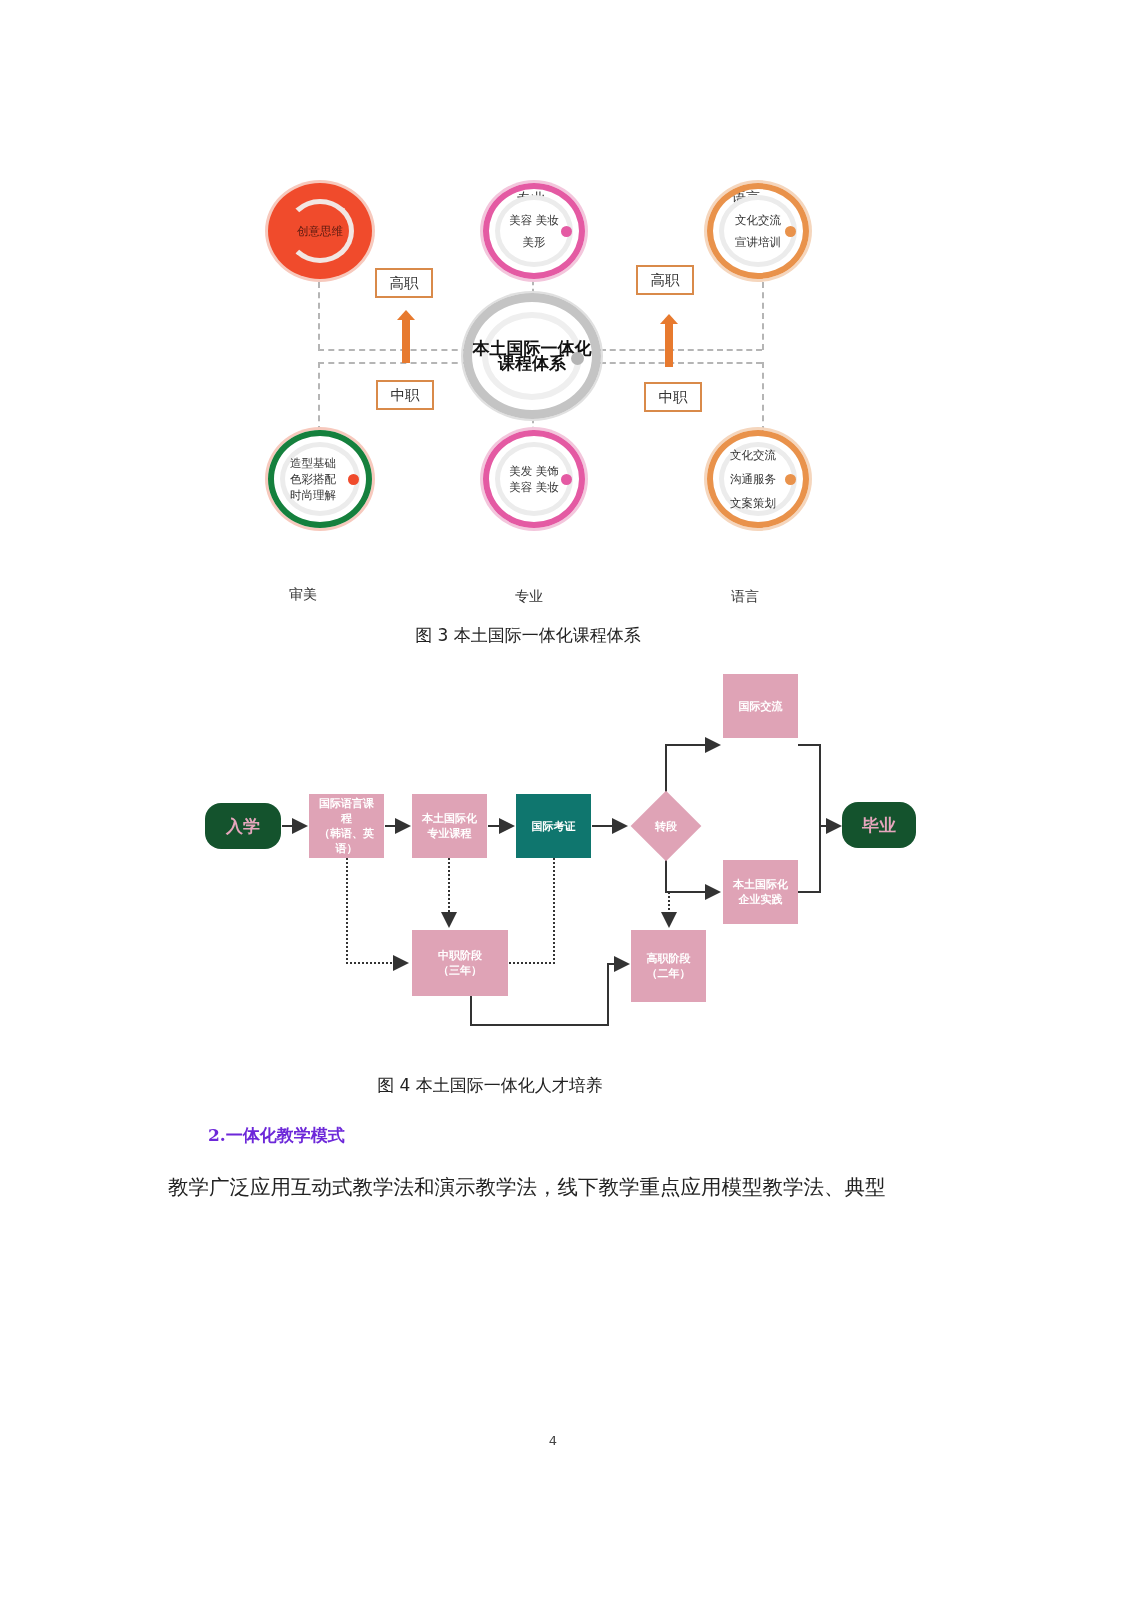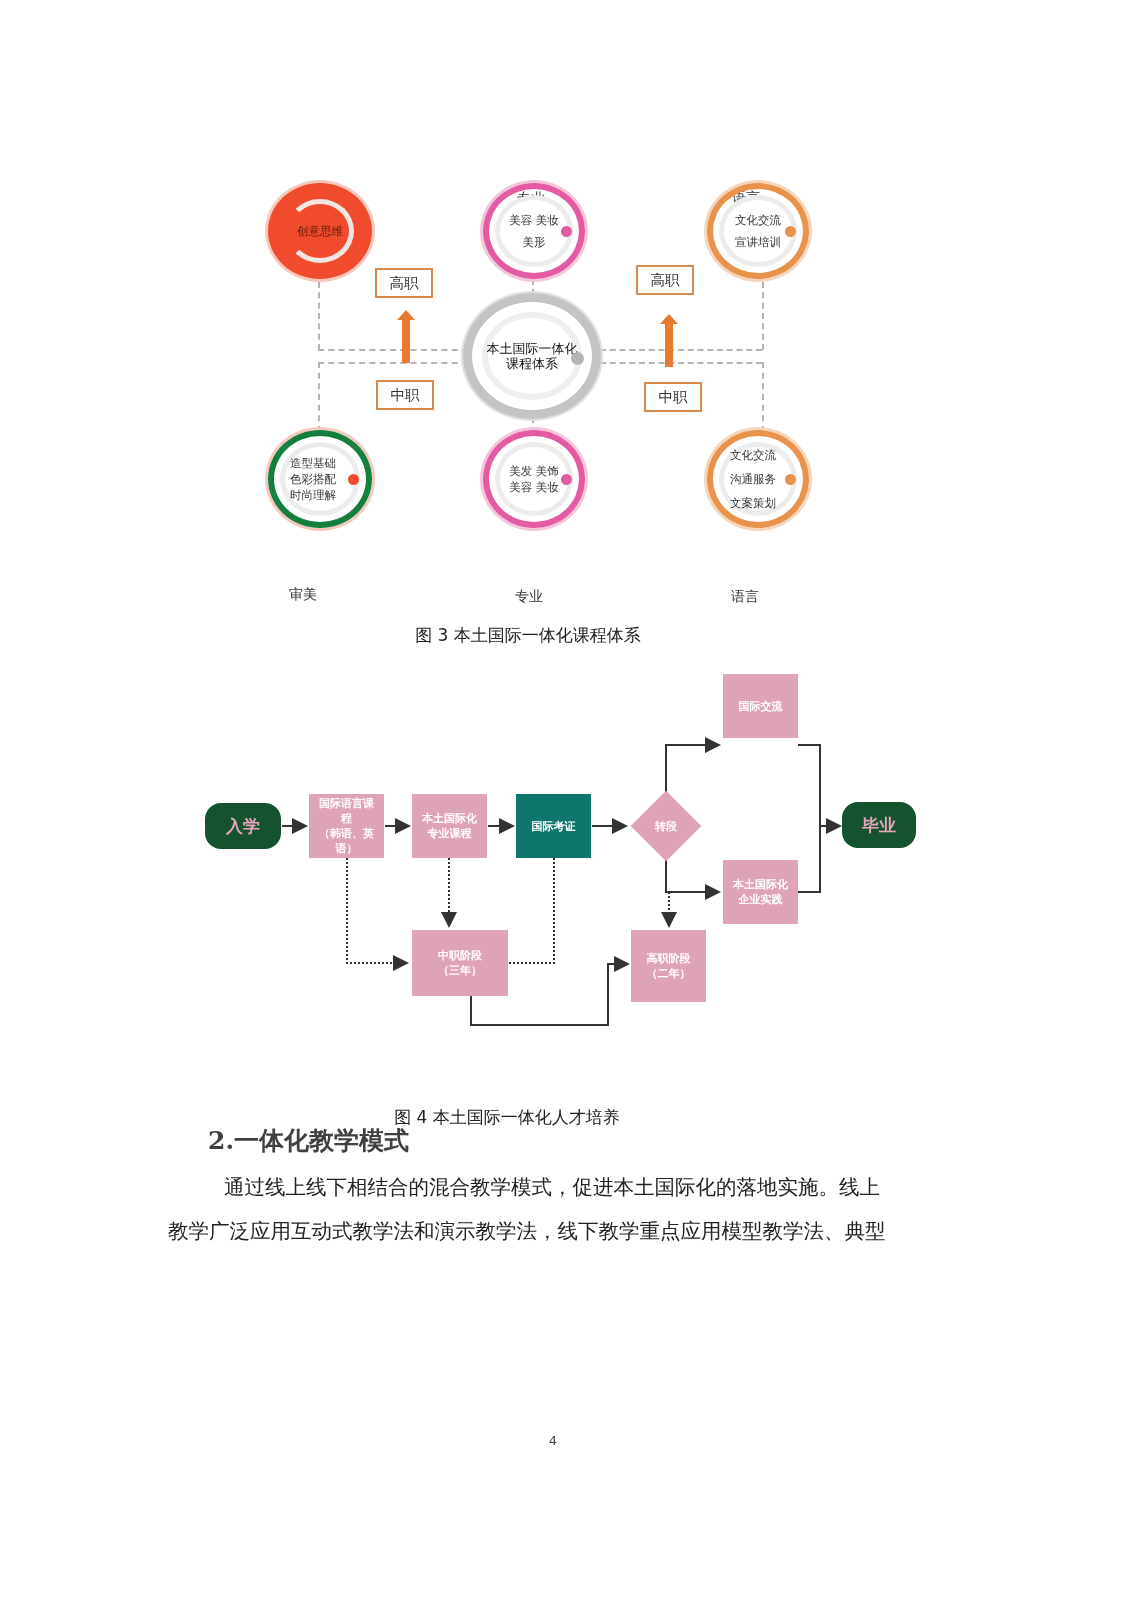--- a/index.html
+++ b/index.html
@@ -26,21 +26,21 @@
               display:flex; align-items:center; justify-content:center; text-align:center; line-height:15px; }
   .navy-box { position:absolute; background:#0f766e; color:#fff; font-size:11px; font-weight:bold;
               display:flex; align-items:center; justify-content:center; text-align:center; }
   .terminal { position:absolute; background:#14532d; color:#e6a6bd; font-size:17px; font-weight:bold;
               border-radius:16px; display:flex; align-items:center; justify-content:center; }
   .diamond-wrap { position:absolute; width:72px; height:72px; }
   .diamond { position:absolute; left:11px; top:11px; width:50px; height:50px; background:#dfa3b6; transform:rotate(45deg); }
   .diamond-label { position:absolute; inset:0; display:flex; align-items:center; justify-content:center;
                    color:#fff; font-size:11px; font-weight:bold; }
   
-  .section-head { position:absolute; font-family:"DejaVu Serif","Liberation Serif",serif; font-weight:bold; font-size:25px; color:#404040; }
+  .section-head { position:absolute; font-family:"DejaVu Serif","Liberation Serif",serif; font-weight:bold; font-size:17px; color:#6d28d9; }
   .para { position:absolute; font-family:"DejaVu Serif","Liberation Serif",serif; font-size:20.5px; color:#222; line-height:44px; }
   .page-num { position:absolute; font-size:13px; color:#444; transform:translateX(-50%); }
 </style>
 </head>
 <body>
 
 <div>
 
   <div class="dash-h" style="left:318px; top:349px; width:150px;"></div>
   <div class="dash-h" style="left:318px; top:362px; width:150px;"></div>
@@ -75,21 +75,21 @@
     <div class="circle-inner" style="left:6px; top:6px; right:6px; bottom:6px; border:5px solid #ececec;"></div>
     <div class="circle-text">
       <div>文化交流</div>
       <div>宣讲培训</div>
     </div>
     <div class="dot" style="right:7px; top:37px; background:#e9924b;"></div>
   </div>
 
   <div class="circle" style="left:463px; top:293px; width:138px; height:126px; border:9px solid #c4c4c4; box-shadow:0 0 0 2px #e0e0e0;">
     <div class="circle-inner" style="left:10px; top:10px; right:10px; bottom:10px; border:6px solid #efefef;"></div>
-    <div class="circle-text" style="font-weight:normal; font-size:13px; line-height:15px; color:#111;">
+    <div class="circle-text" style="font-weight:bold; font-size:17px; line-height:15px; color:#111;">
       <div>本土国际一体化</div>
       <div>课程体系</div>
     </div>
     <div class="dot" style="right:8px; top:50px; width:13px; height:13px; background:#b5b5b5;"></div>
   </div>
 
   <div class="lvl-box" style="left:375px; top:268px;">高职</div>
   <div class="up-arrow" style="left:402px; top:318px; height:45px;"></div>
   <div class="lvl-box" style="left:376px; top:380px;">中职</div>
 
@@ -202,23 +202,22 @@
     </div>
   </div>
 
   <div class="pink-box" style="left:631px; top:930px; width:75px; height:72px;">
     <div>
       <div>高职阶段</div>
       <div>（二年）</div>
     </div>
   </div>
 
-  <div class="caption" style="left:507px; top:1074px;margin-top:32px;">图 4  本土国际一体化人才培养</div>
+  <div class="caption" style="left:490px; top:1074px;">图 4  本土国际一体化人才培养</div>
 </div>
 
 <div class="section-head" style="left:208px; top:1124px;">2.一体化教学模式</div>
 
 <div class="para" style="left:168px; top:1165px; width:790px;">
-  <div style="padding-left:56px;">通过线上线下相结合的混合教学模式，促进本土国际化的落地实施。线上</div>
   <div>教学广泛应用互动式教学法和演示教学法，线下教学重点应用模型教学法、典型</div>
 </div>
 
 <div class="page-num" style="left:553px; top:1433px;">4</div>
 
 </body></html>

